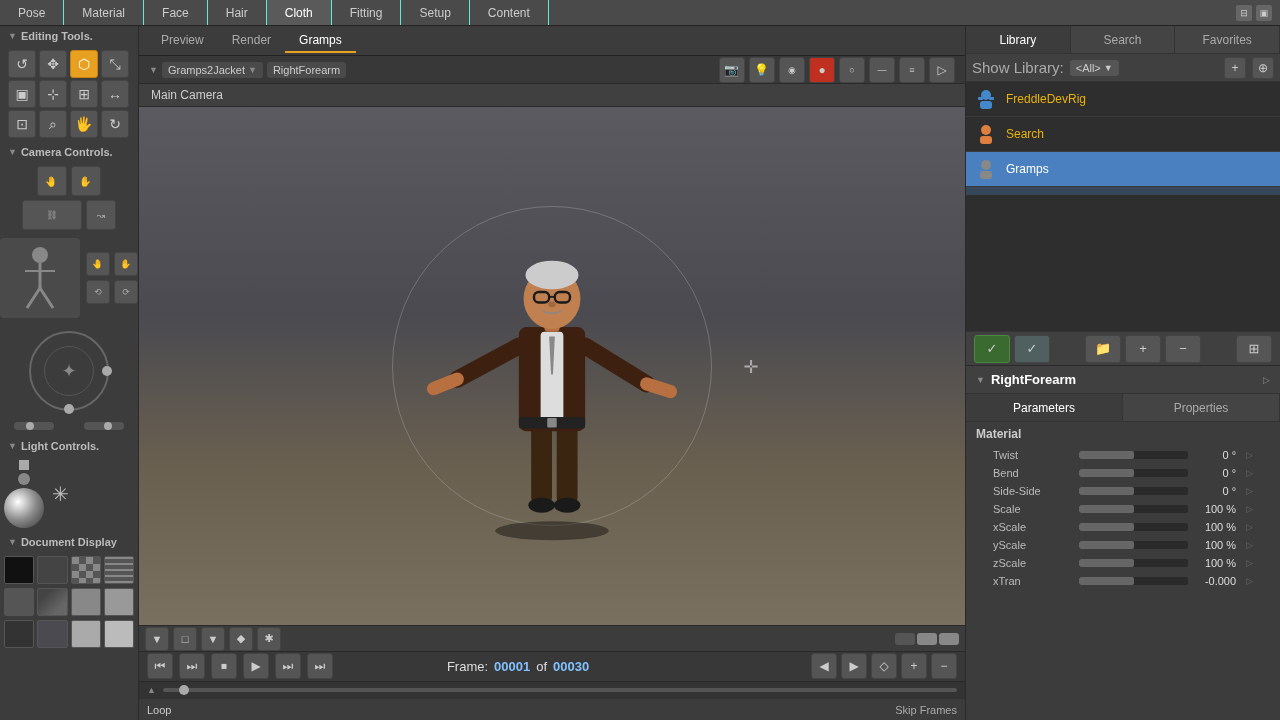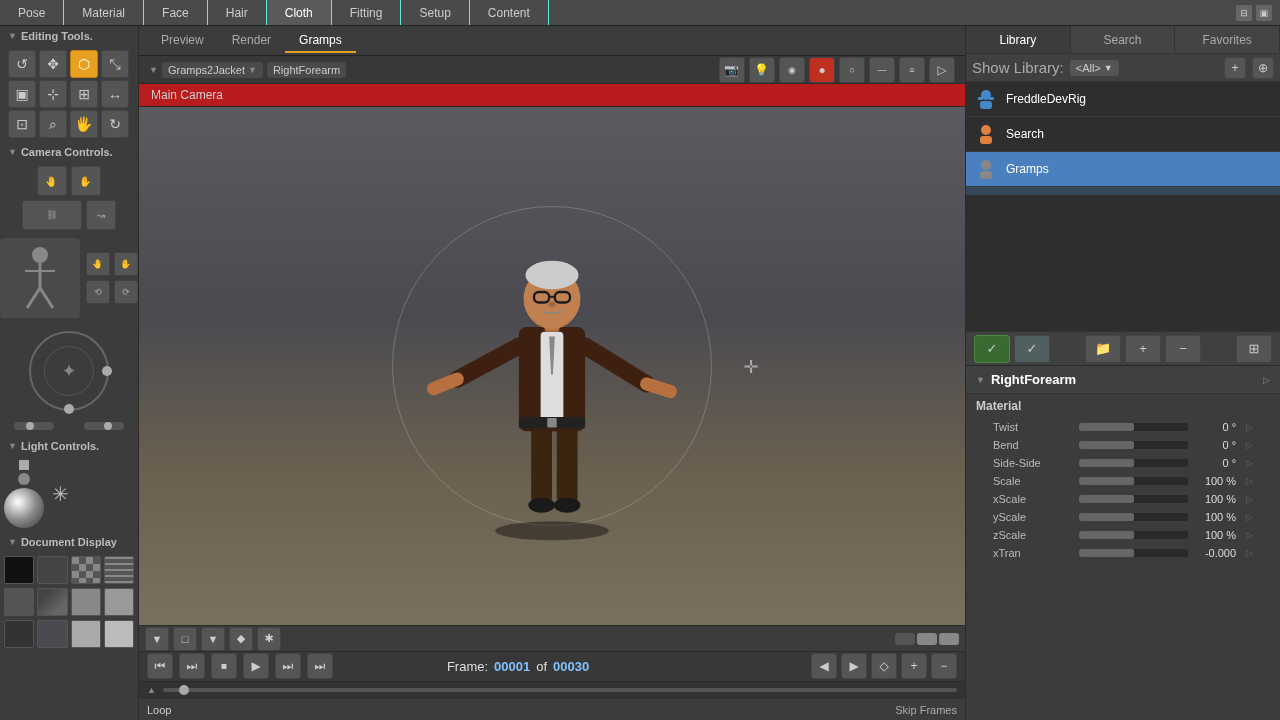--- a/index.html
+++ b/index.html
@@ -83,21 +83,21 @@
     .lib-tab.active { background: #3c3c3c; color: #fff; }
     #library-toolbar { display: flex; align-items: center; height: 28px; padding: 0 6px; gap: 6px; background: #404040; border-bottom: 1px solid #333; }
     .lib-toolbar-label { font-size: 15px; color: #aaa; }
     .lib-dropdown { display: flex; align-items: center; gap: 3px; background: #555; padding: 2px 6px; border-radius: 3px; cursor: pointer; font-size: 11px; color: #ccc; }
     .lib-spacer { flex: 1; }
     .lib-toolbar-btn { width: 22px; height: 22px; background: #555; border: 1px solid #444; border-radius: 3px; display: flex; align-items: center; justify-content: center; cursor: pointer; color: #ccc; font-size: 12px; }
     #library-list { flex: 1; overflow-y: auto; background: #2e2e2e; }
     .lib-item { display: flex; align-items: center; gap: 8px; padding: 5px 8px; border-bottom: 1px solid #3a3a3a; cursor: pointer; }
     .lib-item.selected { background: #4a80c0; }
     .lib-item-icon { width: 24px; height: 24px; flex-shrink: 0; }
-    .lib-item-label { font-size: 12px; color: #ffffff; }
+    .lib-item-label { font-size: 12px; color: #eab308; }
     .lib-item.selected .lib-item-label { color: #fff; }
     #library-bottom-toolbar { display: flex; align-items: center; height: 34px; padding: 0 8px; gap: 4px; background: #404040; border-top: 1px solid #333; }
     .lib-bottom-btn { width: 36px; height: 28px; background: #555; border: 1px solid #444; border-radius: 3px; display: flex; align-items: center; justify-content: center; cursor: pointer; color: #ccc; font-size: 13px; }
 
     
     #properties-panel { flex: 1; display: flex; flex-direction: column; overflow: hidden; }
     #props-header { display: flex; align-items: center; height: 28px; padding: 0 10px; background: #404040; border-bottom: 1px solid #333; }
     .props-collapse { color: #888; font-size: 9px; margin-right: 6px; }
     .props-title { font-size: 13px; color: #fff; font-weight: bold; }
     .props-expand { margin-left: auto; color: #888; font-size: 9px; }
@@ -272,21 +272,21 @@
       <div class="vp-tool-btn">📷</div>
       <div class="vp-tool-btn">💡</div>
       <div class="vp-tool-btn" style="font-size:9px;">◉</div>
       <div class="vp-tool-btn" style="background:#c03020;">●</div>
       <div class="vp-tool-btn" style="font-size:9px;">○</div>
       <div class="vp-tool-btn" style="font-size:9px;">—</div>
       <div class="vp-tool-btn" style="font-size:9px;">≡</div>
       <div class="vp-tool-btn">▷</div>
     </div>
 
-    <div style="padding: 4px 12px; background:#b91c1c; font-size:12px; color:#ccc; border-bottom:1px solid #2a2a2a;">
+    <div style="padding: 4px 12px; background:#404040; font-size:12px; color:#ccc; border-bottom:1px solid #2a2a2a;">
       <span>Main Camera</span>
     </div>
 
     <div id="viewport">
       <div class="selection-circle"></div>
 
       <div class="viewport-figure">
         <svg class="figure-svg" viewBox="0 0 260 380">
 
           <ellipse cx="130" cy="365" rx="60" ry="10" fill="rgba(0,0,0,0.4)"></ellipse>
@@ -450,20 +450,24 @@
         <div class="lib-bottom-btn">⊞</div>
       </div>
     </div>
 
     <div id="properties-panel">
       <div id="props-header">
         <span class="props-collapse">▼</span>
         <span class="props-title">RightForearm</span>
         <span class="props-expand">▷</span>
       </div>
+      <div id="props-tabs">
+        <div class="props-tab active">Parameters</div>
+        <div class="props-tab">Properties</div>
+      </div>
       <div id="props-content">
         <div class="props-section-label">Material</div>
 
         <div class="prop-row">
           <span class="prop-label">Twist</span>
           <div class="prop-slider-container">
             <div class="prop-slider">
               <div class="prop-slider-fill" style="width:50%;"></div>
             </div>
           </div>

